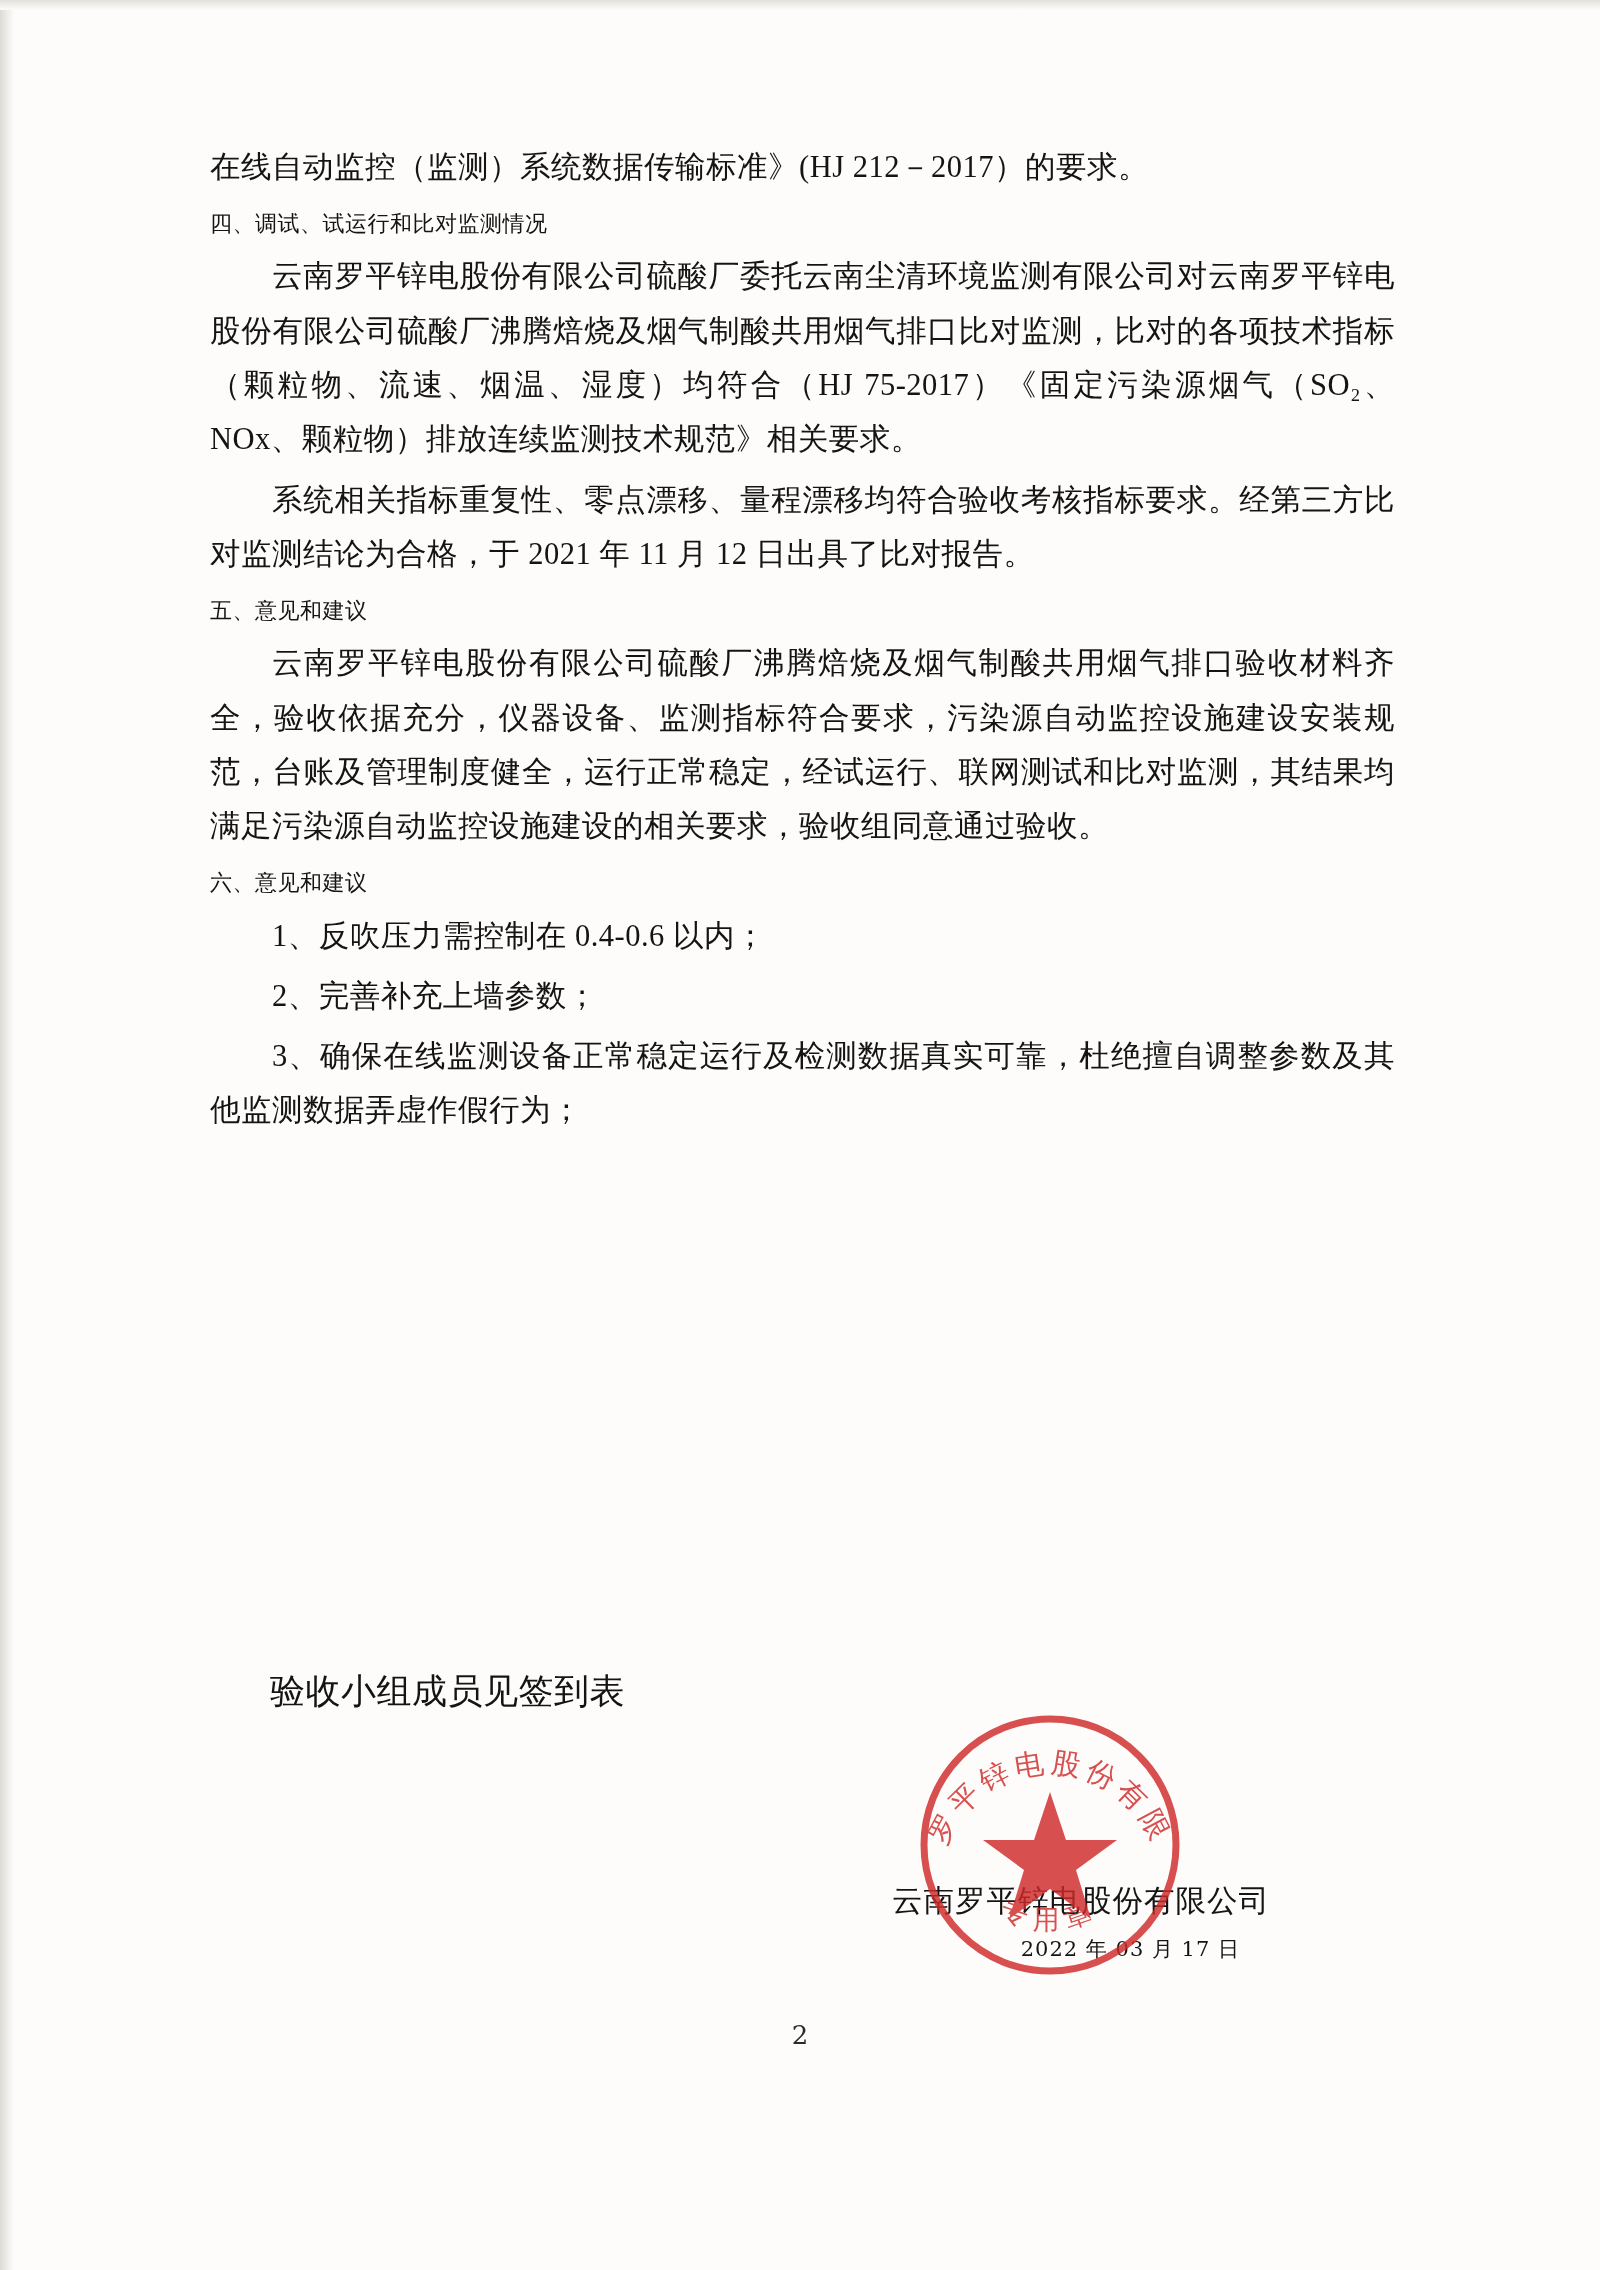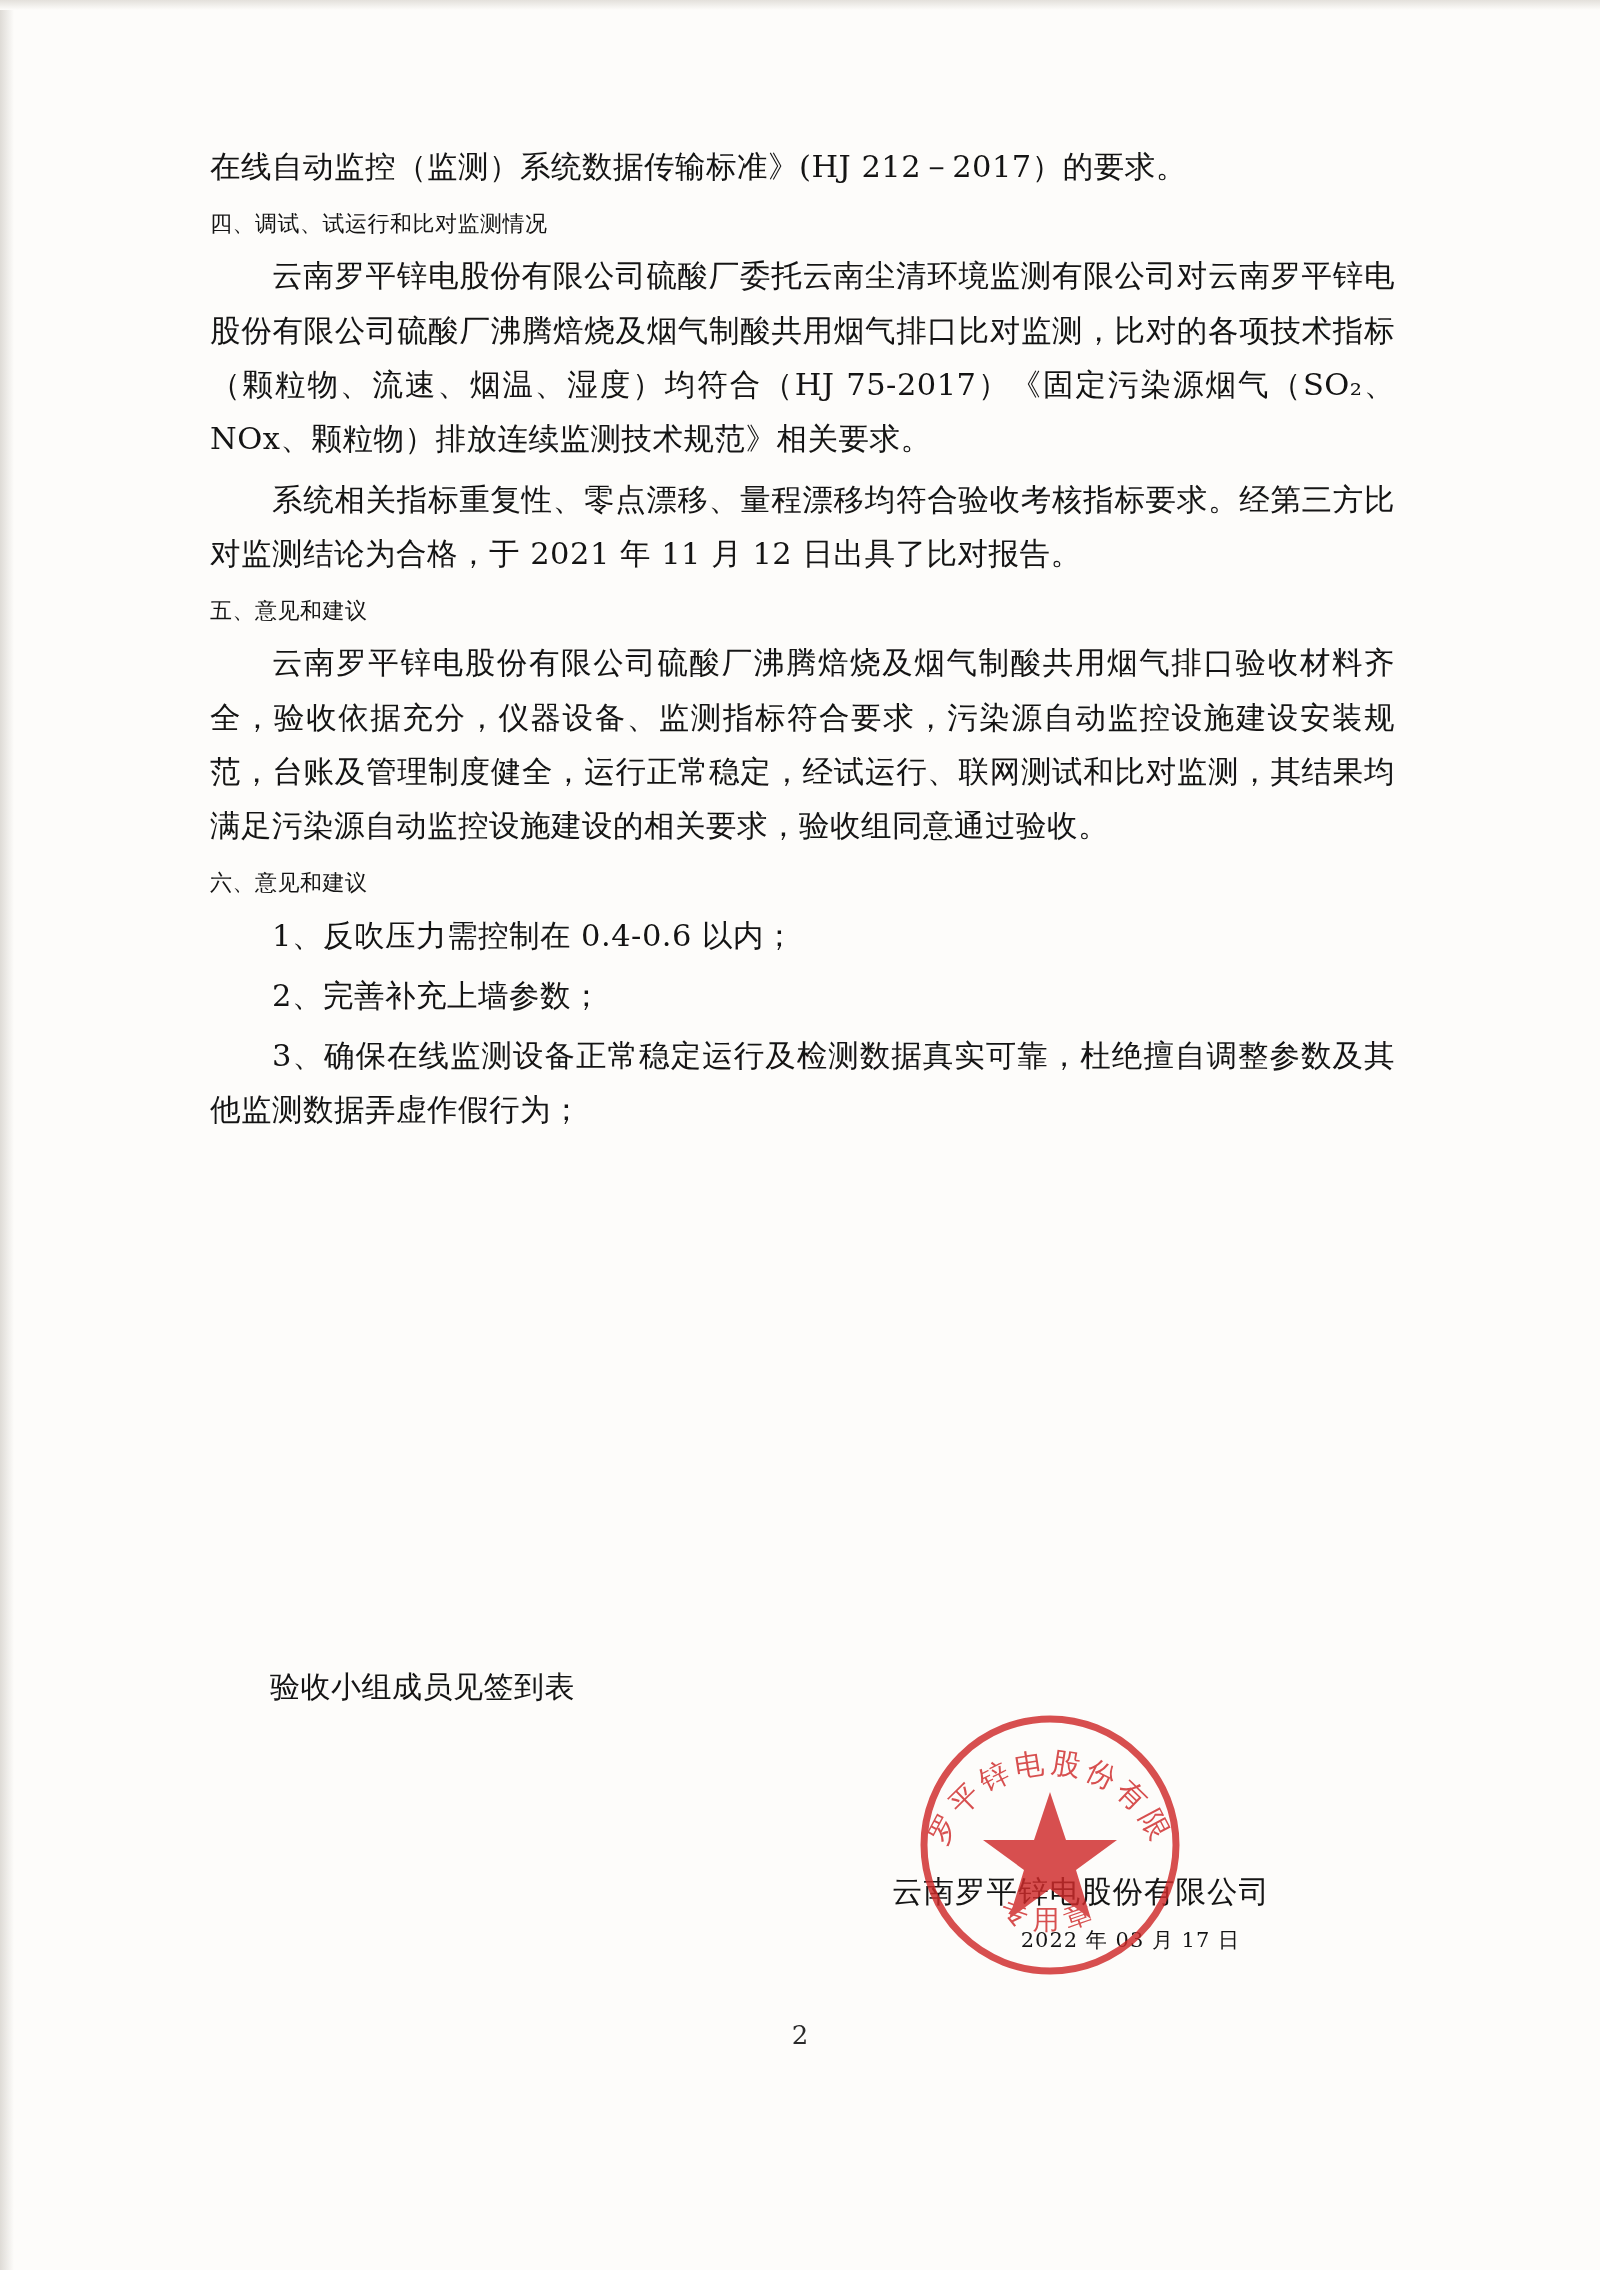--- a/index.html
+++ b/index.html
@@ -35,39 +35,40 @@
     top: 140px;
     width: 1185px;
   }
   p {
     margin: 0 0 6px 0;
     font-size: 30.5px;
     line-height: 1.78;
     letter-spacing: 0.5px;
     text-align: justify;
     text-justify: inter-ideograph;
+    font-family: Liberation Serif, serif;
   }
   .indent2 { text-indent: 62px; }
   .heading {
     margin: 10px 0 6px 0;
     font-size: 22px;
     line-height: 1.78;
     letter-spacing: 0.5px;
   }
   .list-item {
     text-indent: 62px;
   }
   .sign-block {
     position: absolute;
     left: 270px;
     top: 1660px;
     width: 1120px;
   }
   .sign-note {
-    font-size: 30px;
+    font-size: 35px;
     line-height: 1.78;
     letter-spacing: 0.5px;
   }
   .sign-company {
     margin-top: 150px;
     text-align: right;
     padding-right: 120px;
     font-size: 30.5px;
     line-height: 1.9;
     letter-spacing: 1px;

